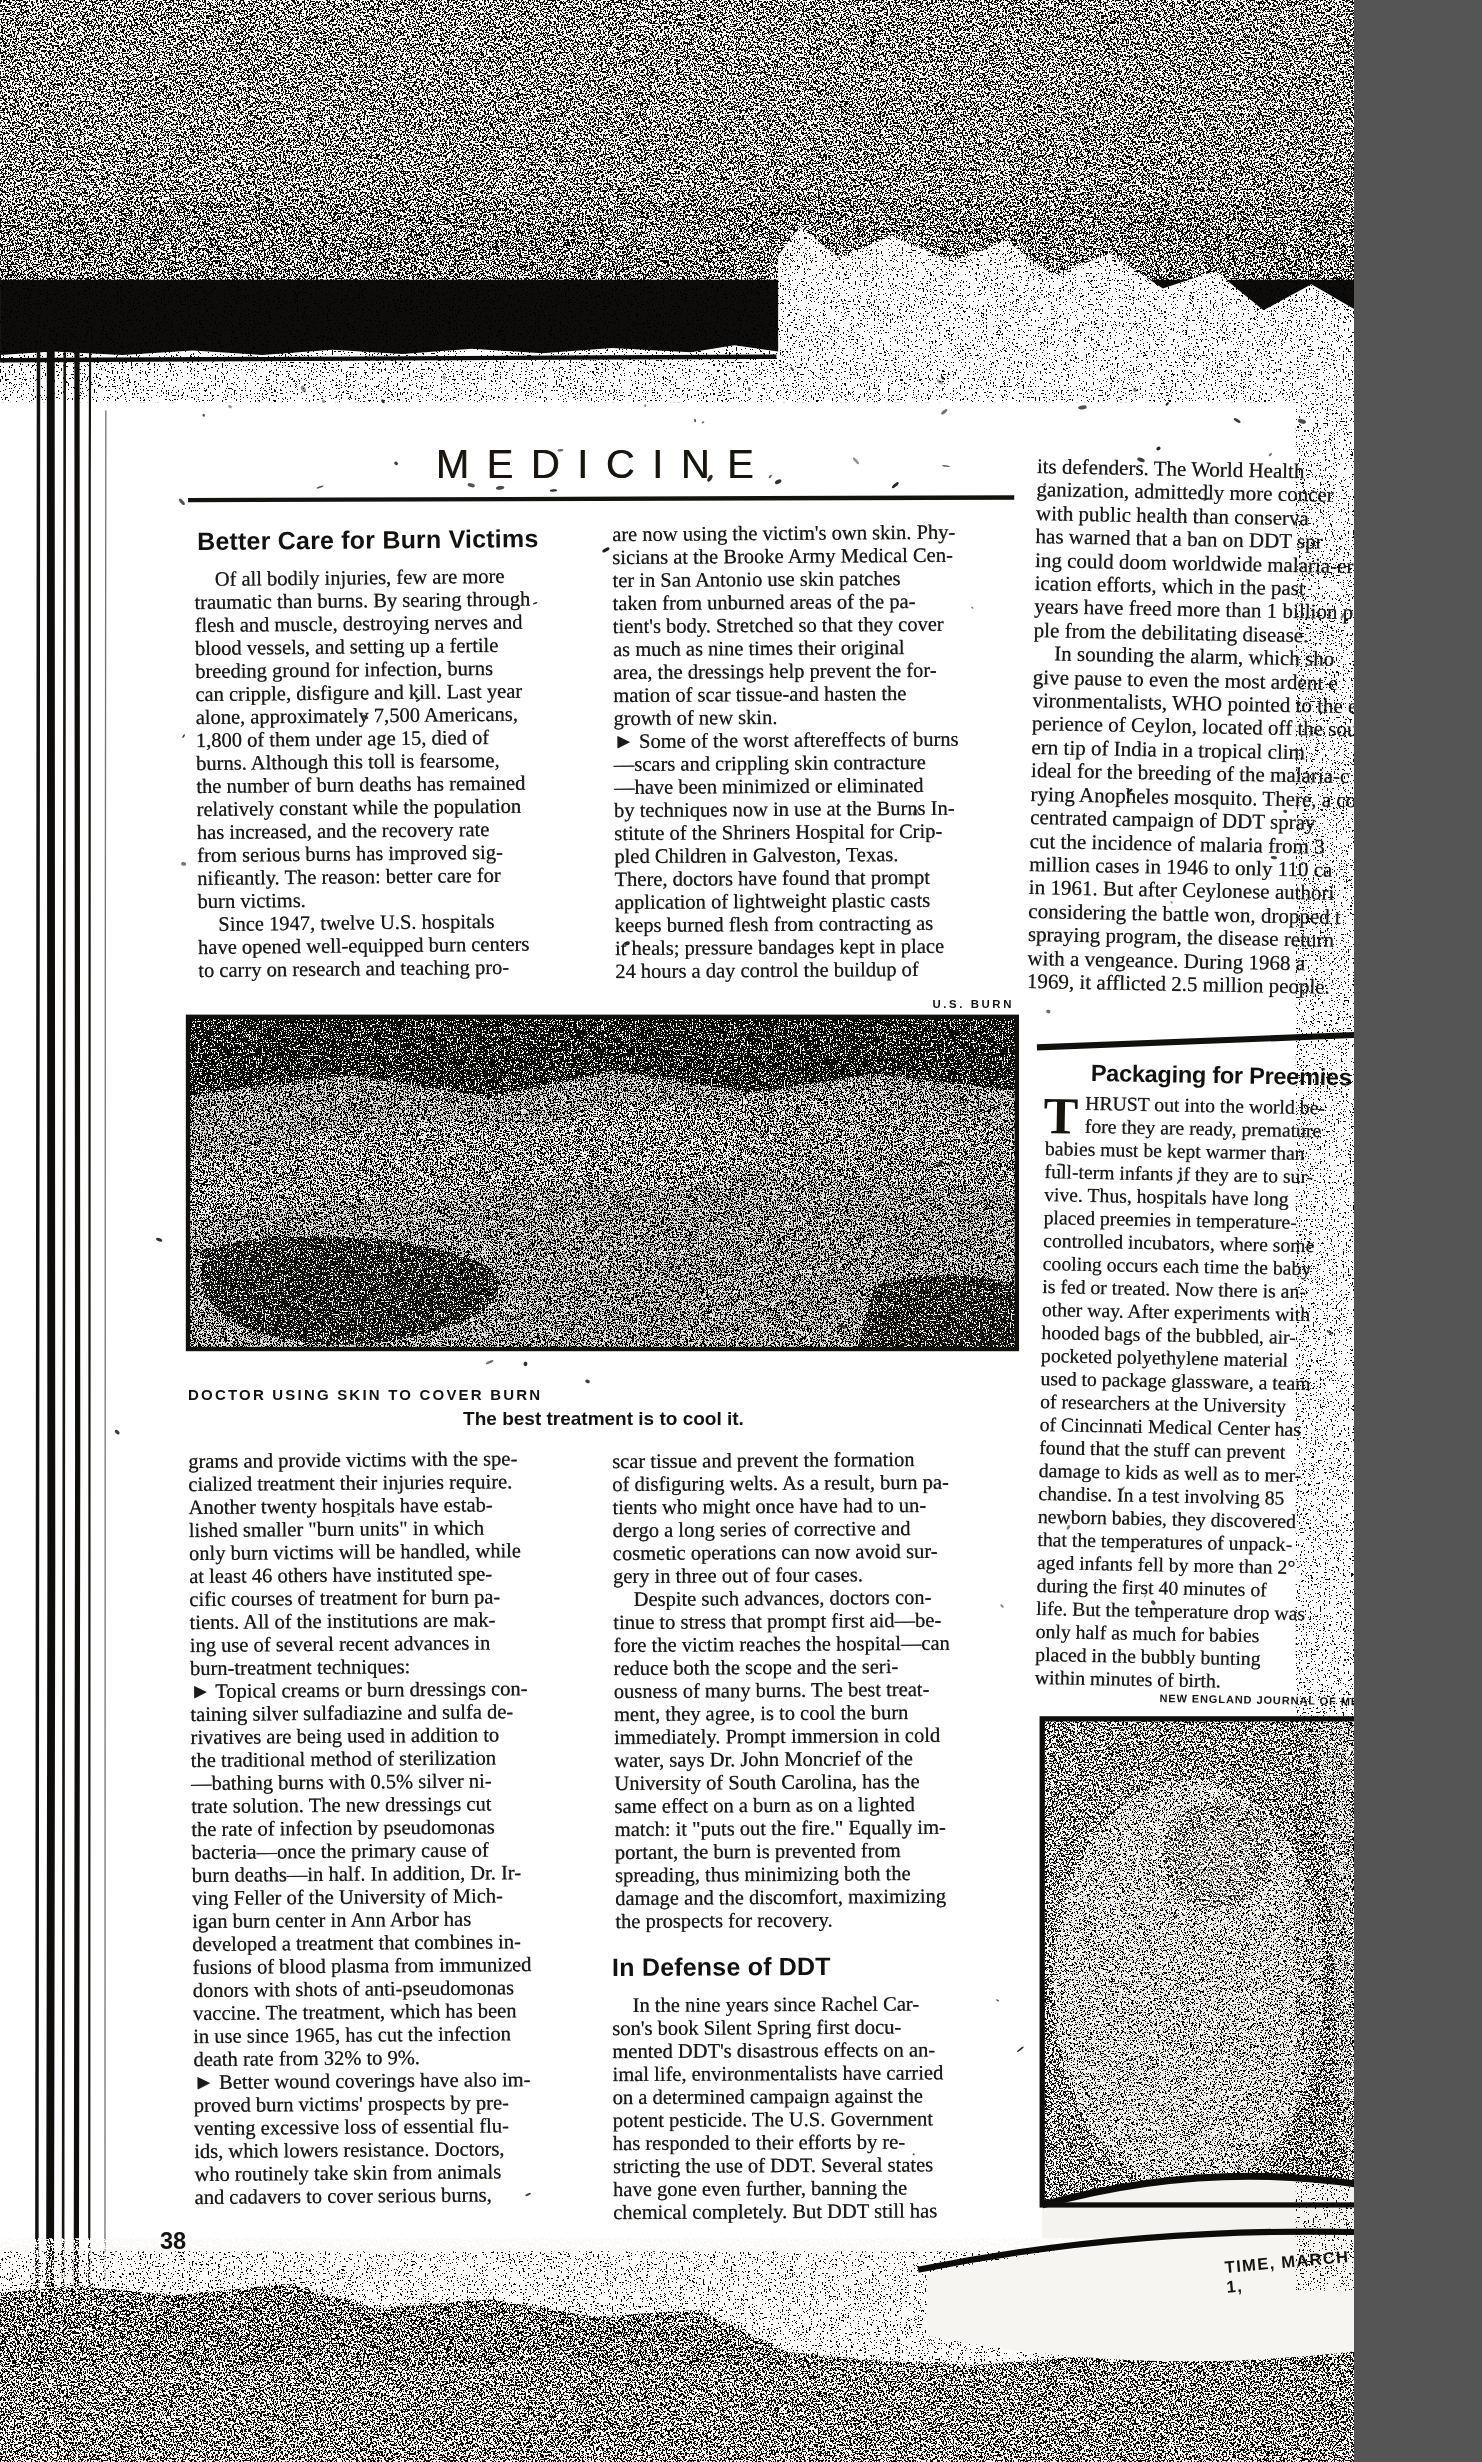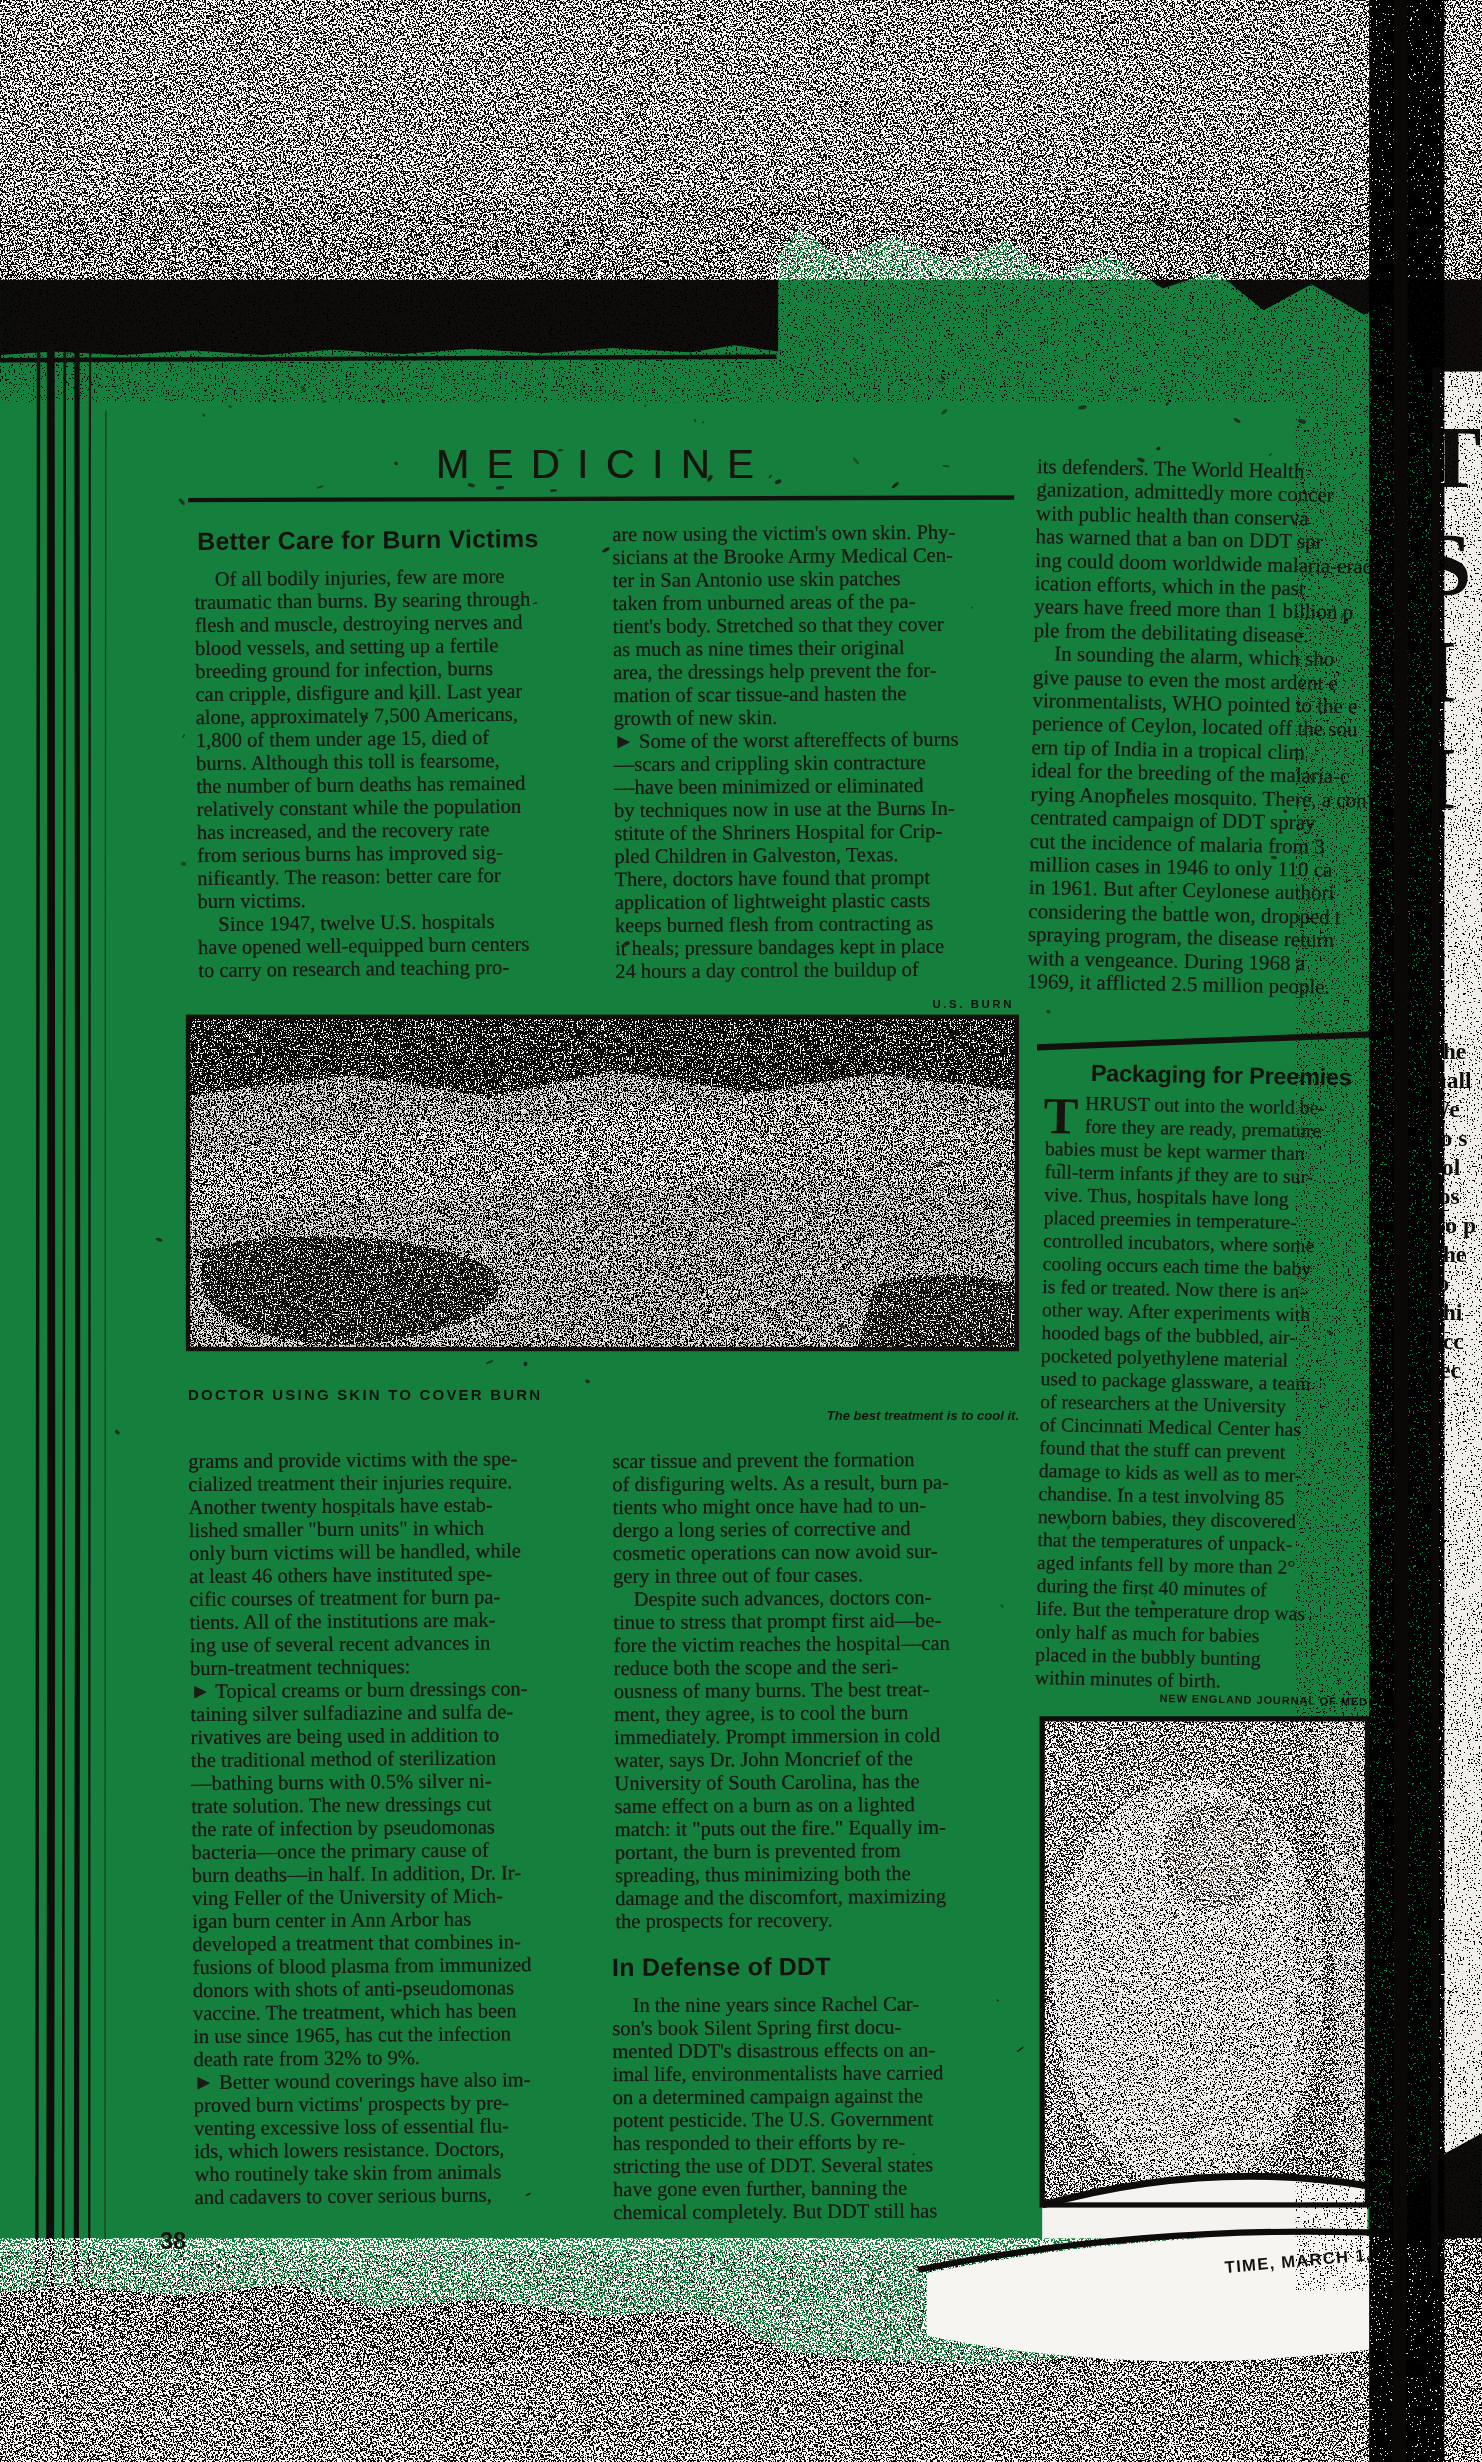--- a/index.html
+++ b/index.html
@@ -1,20 +1,20 @@
 <!DOCTYPE html>
 <html style="font-size:14px"><head>
 <meta charset="utf-8">
 <style>
   html,body{margin:0;padding:0;background:#555;}
   .page{
     position:relative;
-    width:1482px;height:2462px;
+    width:1354px;height:2462px;
     overflow:hidden;
-    background:#15803d;
+    background:#ffffff;
     font-family:"Liberation Serif",serif;
   }
   .abs{position:absolute;transform-origin:0 0;}
   svg.layer{position:absolute;left:0;top:0;pointer-events:none;}
   .body-col{
     font:20.5px/23px "Liberation Serif",serif;
     color:#1c1a17;
     white-space:pre;
     text-shadow:0.3px 0.2px 0 rgba(28,26,23,0.78);
   }
@@ -23,21 +23,21 @@
   .sans{font-family:"Liberation Sans",sans-serif;color:#14120f;}
   .head{font-weight:700;font-size:25px;letter-spacing:0.2px;}
   .medicine{
     font-family:"Liberation Sans",sans-serif;
     font-weight:400;font-size:40px;letter-spacing:17.5px;
     color:#18150f;text-align:center;
     text-shadow:0.5px 0.3px 0 rgba(24,21,15,0.8);
   }
   .credit{font-weight:700;font-size:11.4px;letter-spacing:2.6px;}
   .cap1{font-weight:700;font-size:15px;letter-spacing:2.2px;text-align:left;}
-  .cap2{font-weight:700;font-style:italic;font-size:13px;text-align:right;}
+  .cap2{font-weight:700;font-size:19px;text-align:center;}
   .smallcredit{font-weight:700;font-size:11px;letter-spacing:0.9px;}
   .pgnum{font-weight:700;font-size:23.6px;}
   .footer{font-weight:700;font-size:16.6px;letter-spacing:1.3px;}
   .dropcap{font:700 52px/52px "Liberation Serif",serif;color:#17140f;}
   .facing{font-family:"Liberation Serif",serif;font-weight:700;color:#0f0e0c;white-space:pre;}
   .facing-large{font-size:89px;line-height:107px;letter-spacing:1.7px;}
   .facing-frag{font-size:23.6px;line-height:29px;}
 </style>
 </head>
 <body>

